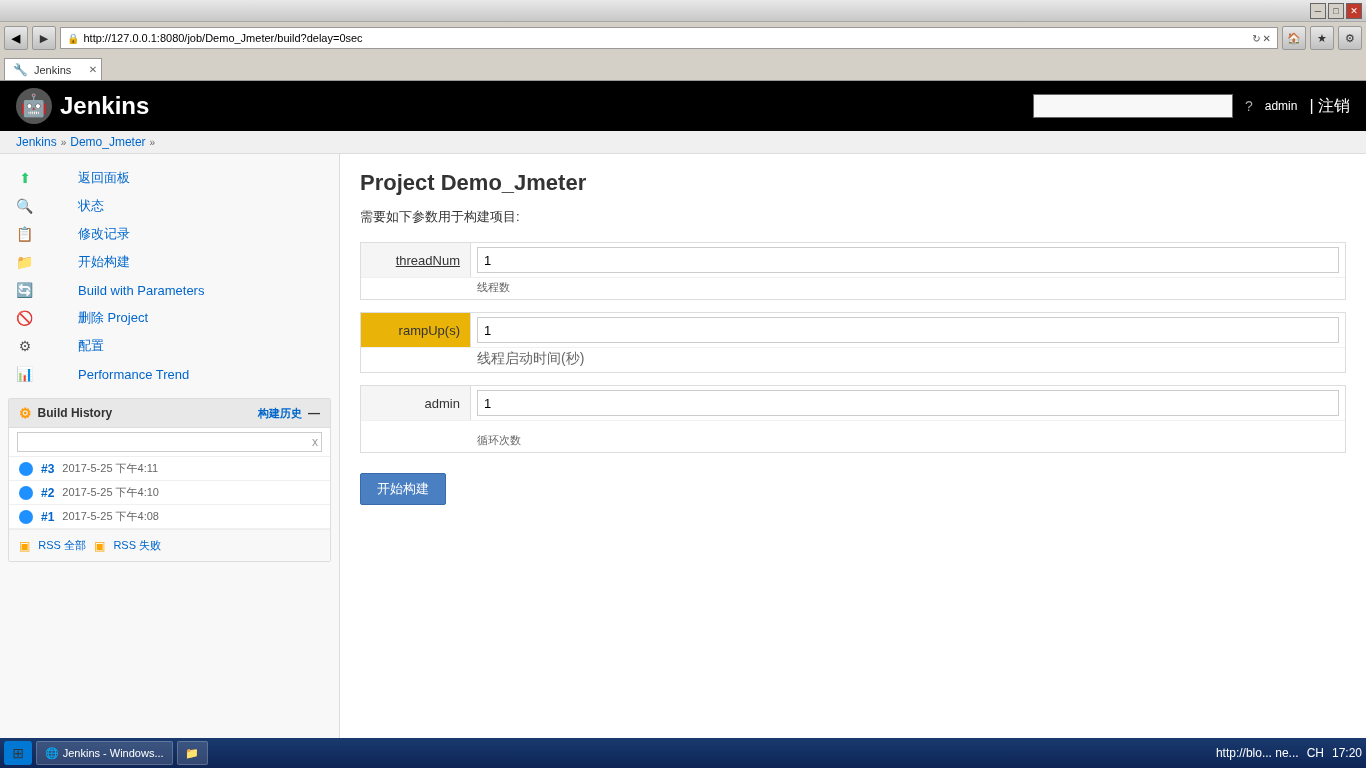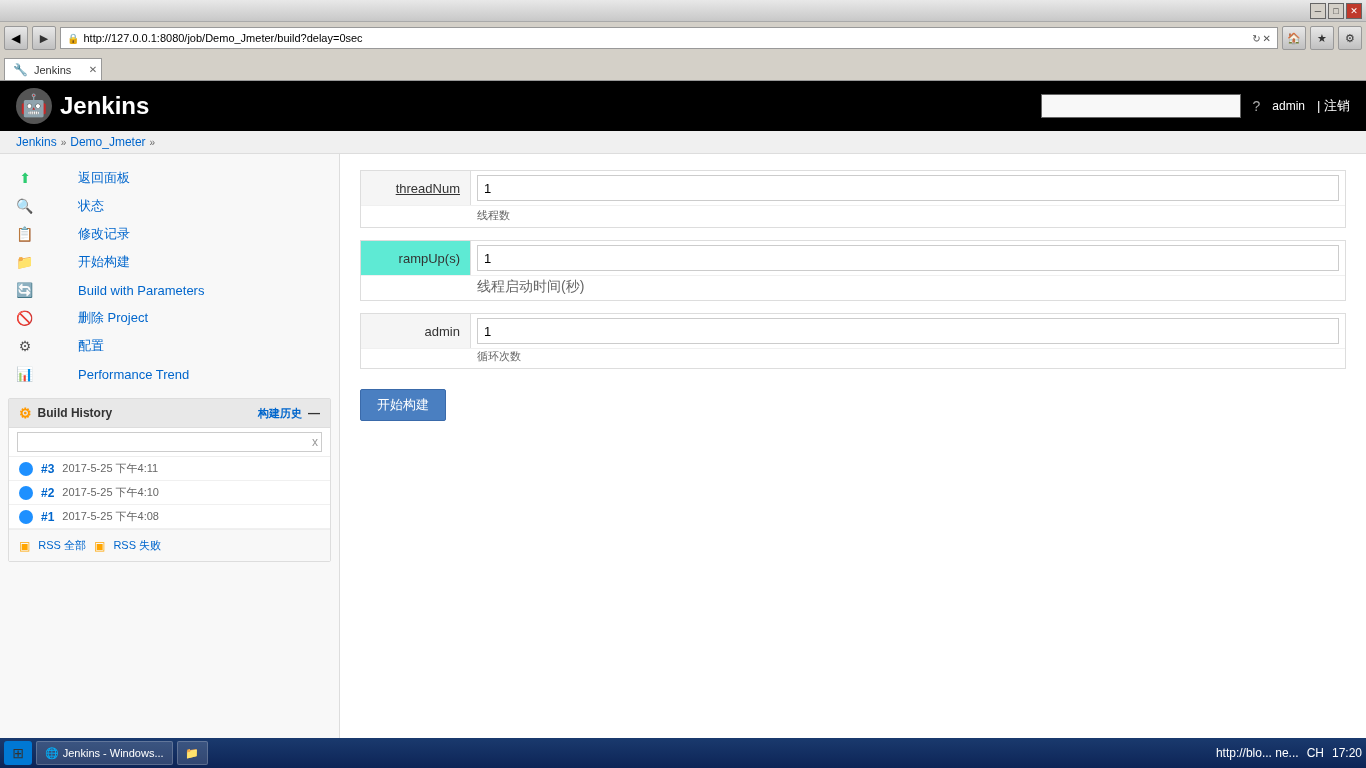--- a/index.html
+++ b/index.html
@@ -123,21 +123,21 @@
     .search-box {
       height: 24px;
       width: 200px;
       border: 1px solid #666;
       background: #f8f8f8;
       padding: 0 8px;
       font-size: 12px;
     }
     .header-help { color: #aaa; font-size: 14px; cursor: pointer; }
     .header-user { color: white; font-size: 12px; }
-    .header-logout { color: white; font-size: 13px; cursor: pointer; }
+    .header-logout { color: white; font-size: 16px; cursor: pointer; }
 
     
     .breadcrumb-bar {
       background: #f0f0f0;
       border-bottom: 1px solid #ddd;
       padding: 4px 16px;
       display: flex;
       align-items: center;
       gap: 4px;
       font-size: 12px;
@@ -478,49 +478,51 @@
       <div class="rss-bar">
         <span class="rss-icon">▣</span>
         <a class="rss-link">RSS 全部</a>
         <span class="rss-icon">▣</span>
         <a class="rss-link">RSS 失败</a>
       </div>
     </div>
   </div>
 
   <div class="content-area">
+    <h1 class="project-title">Project Demo_Jmeter</h1>
+    <p class="form-desc">需要如下参数用于构建项目:</p>
 
     
     <div id="params-container">
     <div style="margin-bottom: 12px; border: 1px solid #ddd;">
       <div style="display:flex; align-items:stretch;">
         <div style="width:110px; min-width:110px; background:#f5f5f5; border-right:1px solid #ddd; display:flex; align-items:center; justify-content:flex-end; padding:6px 10px; font-size:13px; color:#333;text-decoration:underline;">threadNum</div>
         <div style="flex:1; padding:4px 6px;">
           <input type="text" value="1" style="width: 100%; border: 1px solid rgb(204, 204, 204); height: 26px; padding: 0px 6px; font-size: 13px;">
         </div>
       </div>
       <div style="padding:2px 6px 4px 116px; color:#666; font-size:11px; border-top:1px solid #f0f0f0;">线程数</div>
     </div>
         <div style="margin-bottom: 12px; border: 1px solid #ddd;">
       <div style="display:flex; align-items:stretch;">
-        <div style="width:110px; min-width:110px; background:#5eead4; border-right:1px solid #ddd; display:flex; align-items:center; justify-content:flex-end; padding:6px 10px; font-size:13px; color:#333;">rampUp(s)</div>
+        <div style="width:110px; min-width:110px; background:#eab308; border-right:1px solid #ddd; display:flex; align-items:center; justify-content:flex-end; padding:6px 10px; font-size:13px; color:#333;">rampUp(s)</div>
         <div style="flex:1; padding:4px 6px;">
           <input type="text" value="1" style="width: 100%; border: 1px solid rgb(204, 204, 204); height: 26px; padding: 0px 6px; font-size: 13px;">
         </div>
       </div>
       <div style="padding:2px 6px 4px 116px; color:#666; font-size:14px; border-top:1px solid #f0f0f0;">线程启动时间(秒)</div>
     </div>
         <div style="margin-bottom: 12px; border: 1px solid #ddd;">
       <div style="display:flex; align-items:stretch;">
         <div style="width:110px; min-width:110px; background:#f5f5f5; border-right:1px solid #ddd; display:flex; align-items:center; justify-content:flex-end; padding:6px 10px; font-size:13px; color:#333;">admin</div>
         <div style="flex:1; padding:4px 6px;">
           <input type="text" value="1" style="width: 100%; border: 1px solid rgb(204, 204, 204); height: 26px; padding: 0px 6px; font-size: 13px;">
         </div>
       </div>
-      <div style="padding:0 6px 4px 116px; color:#666; font-size:11px; border-top:1px solid #f0f0f0;">循环次数</div>
+      <div style="padding:12px 6px 4px 116px; color:#666; font-size:11px; border-top:1px solid #f0f0f0;">循环次数</div>
     </div>
       </div>
 
     <button class="build-btn">开始构建</button>
   </div>
 </div>
 
 <div class="footer">
   <span>生成 页面: 2017-5-25 下午05时20分14秒</span>
   <a class="footer-link">Jenkins ver. 2.62</a>

